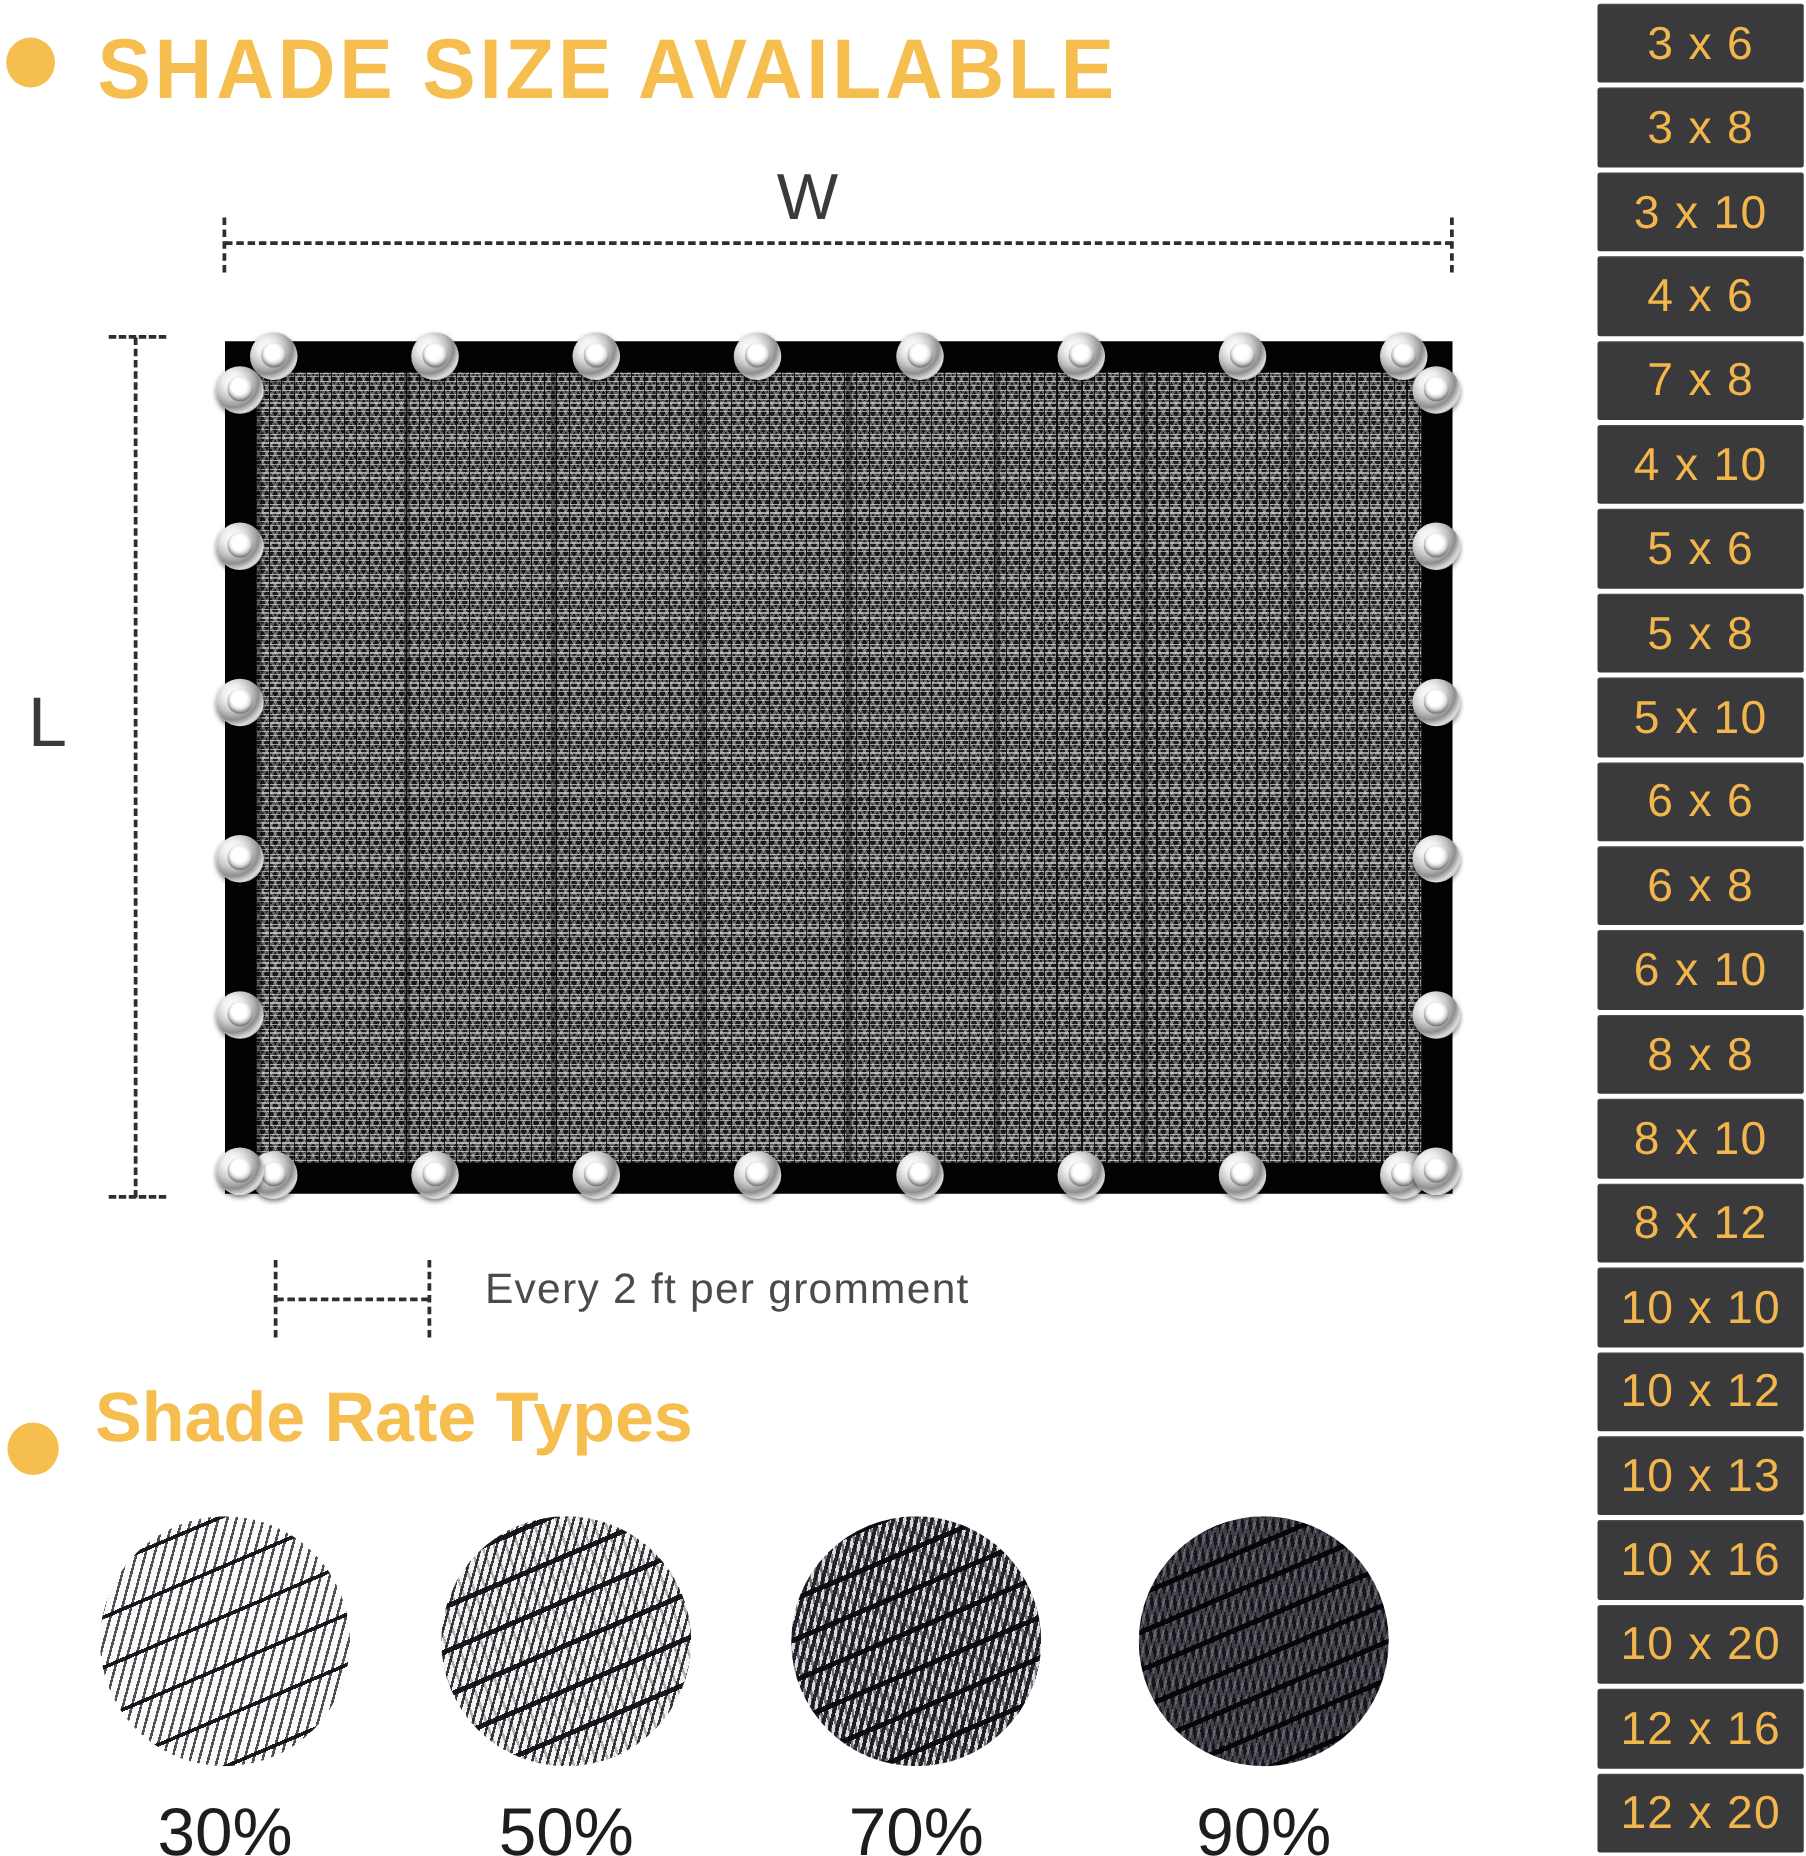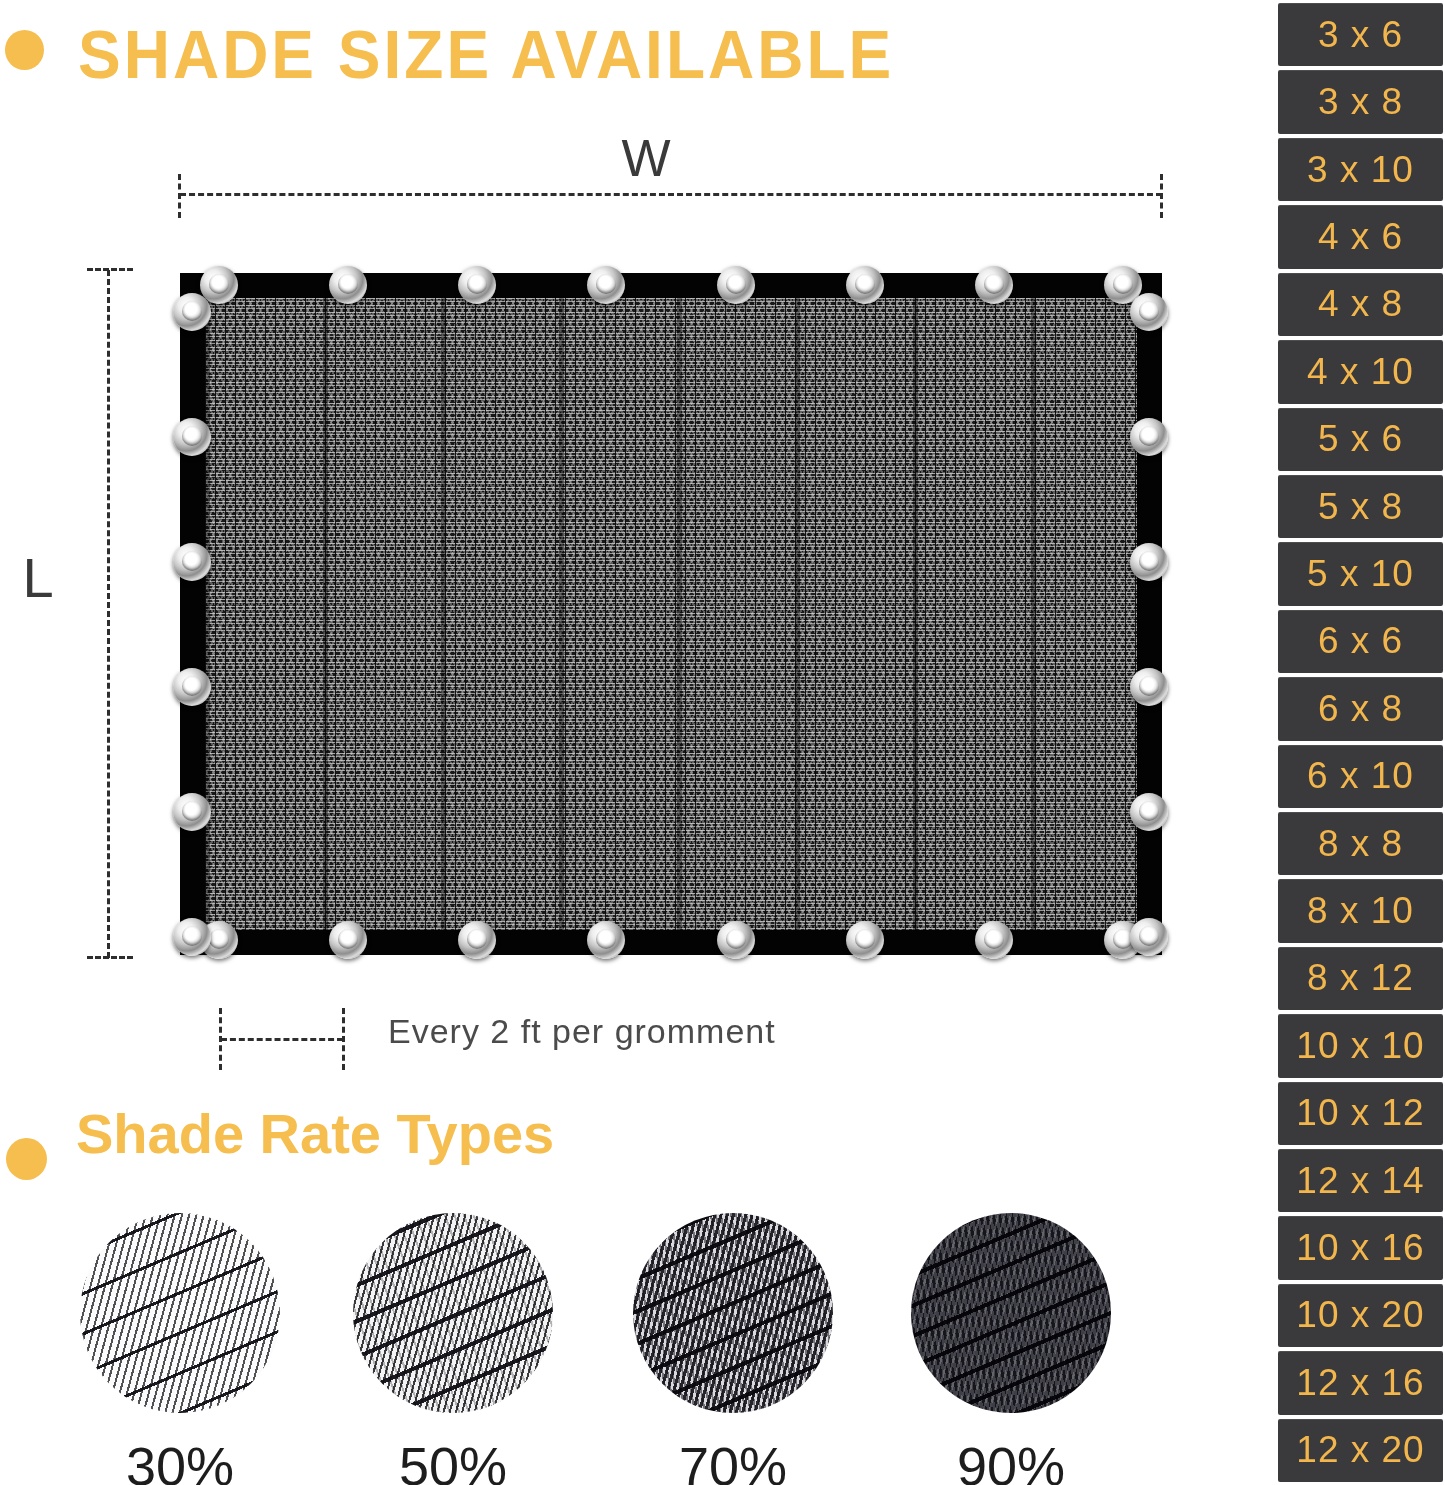--- a/index.html
+++ b/index.html
@@ -122,21 +122,21 @@
   .shade-pos-0{left:80px;}
   .shade-pos-1{left:353px;}
   .shade-pos-2{left:633px;}
   .shade-pos-3{left:911px;}
   .percent{
     margin-top:22px;text-align:center;font-size:54px;font-weight:400;color:#1d1d1d;
   }
   
   .size-list{
     position:absolute;left:1278px;top:3px;bottom:3px;width:165px;
-    display:flex;flex-direction:column;gap:4px;justify-content:flex-end;
+    display:flex;flex-direction:column;gap:4px;
   }
   .size-box{
     flex:1;display:flex;align-items:center;justify-content:center;
     background:var(--size-box-bg,#3A3A3C);border-radius:2px;
     box-shadow:inset 0 1px 0 rgba(255,255,255,0.10);
     font-size:37px;font-weight:400;letter-spacing:1px;
     color:var(--size-box-text,#F2B64D);white-space:nowrap;
   }
 </style>
 </head>
@@ -215,21 +215,21 @@
   <div class="size-list">
 
       <div class="size-box">3 x 6</div>
 
       <div class="size-box">3 x 8</div>
 
       <div class="size-box">3 x 10</div>
 
       <div class="size-box">4 x 6</div>
 
-      <div class="size-box">4 x 8</div>
+      <div class="size-box">7 x 8</div>
 
       <div class="size-box">4 x 10</div>
 
       <div class="size-box">5 x 6</div>
 
       <div class="size-box">5 x 8</div>
 
       <div class="size-box">5 x 10</div>
 
       <div class="size-box">6 x 6</div>
@@ -241,21 +241,21 @@
       <div class="size-box">8 x 8</div>
 
       <div class="size-box">8 x 10</div>
 
       <div class="size-box">8 x 12</div>
 
       <div class="size-box">10 x 10</div>
 
       <div class="size-box">10 x 12</div>
 
-      <div class="size-box">12 x 14</div>
+      <div class="size-box">10 x 13</div>
 
       <div class="size-box">10 x 16</div>
 
       <div class="size-box">10 x 20</div>
 
       <div class="size-box">12 x 16</div>
 
       <div class="size-box">12 x 20</div>
     </div>
 

